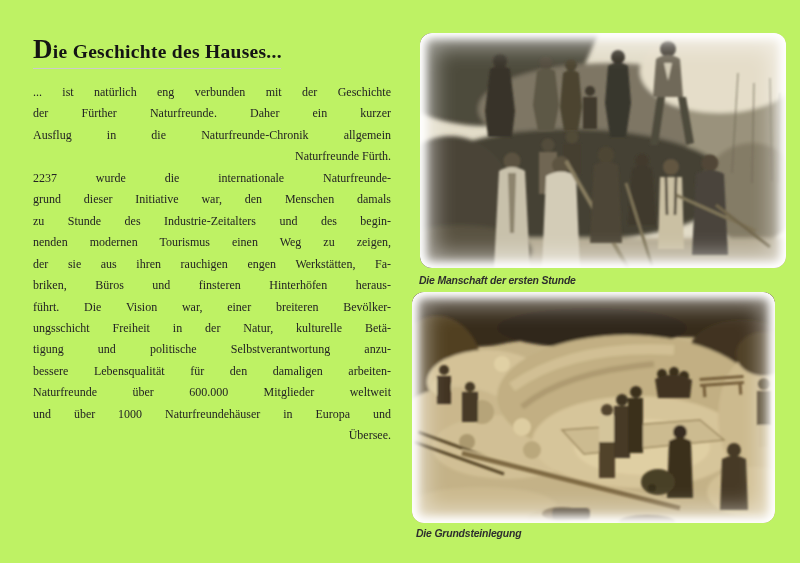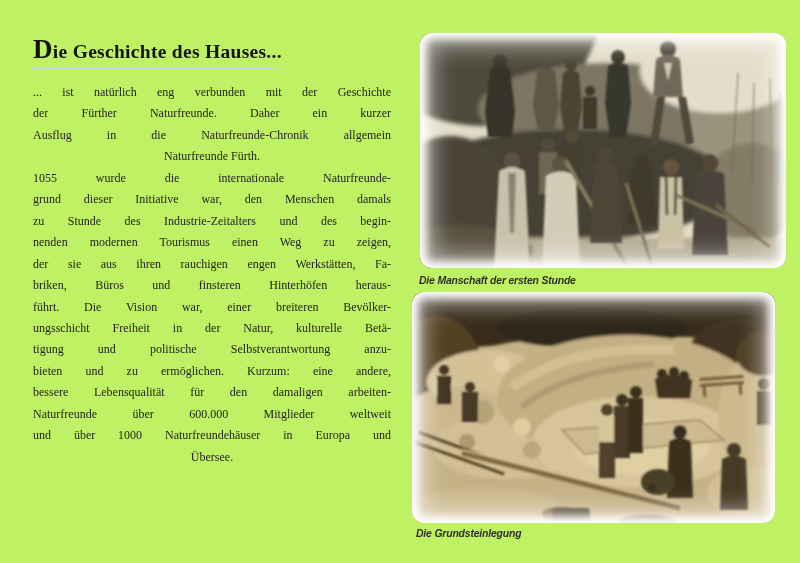--- a/index.html
+++ b/index.html
@@ -13,21 +13,21 @@
   .title{
     margin:0;font-size:19.5px;line-height:26px;font-weight:600;color:#141414;
     letter-spacing:0.3px;font-family:"Liberation Serif", serif;
   }
   .title .initial{font-size:27px;font-weight:600;}
   .title-rule{width:248px;height:1px;background:#cccccc;margin-top:3px;}
   .article{
     margin-top:13px;width:358px;font-size:12px;line-height:21.45px;color:#232323;
   }
   .jl{text-align:justify;text-align-last:justify;white-space:normal;}
-  .ll{text-align:center;}
+  .ll{text-align:right;}
   
   .photo{position:absolute;border-radius:12px;overflow:hidden;}
   .photo svg{display:block;width:100%;height:100%;}
   .photo-team{left:420px;top:33px;width:366px;height:235px;}
   .photo-found{left:412px;top:292px;width:363px;height:231px;}
   .vig{
     position:absolute;inset:0;border-radius:12px;pointer-events:none;
     box-shadow:inset 0 0 8px 6px #ffffff, inset 0 0 22px 13px rgba(255,255,255,0.55);
   }
   .caption{
@@ -44,30 +44,29 @@
 <div class="page">
 
   <div class="text-col">
     <h1 class="title"><span class="initial">D</span><span>ie Geschichte des Hauses...</span></h1>
     <div class="title-rule"></div>
     <div class="article">
       <div class="jl">... ist natürlich eng verbunden mit der Geschichte</div>
       <div class="jl">der Fürther Naturfreunde. Daher ein kurzer</div>
       <div class="jl">Ausflug in die Naturfreunde-Chronik allgemein</div>
       <div class="ll">Naturfreunde Fürth.</div>
-      <div class="jl">1055 wurde die internationale Naturfreunde-</div>
+      <div class="jl">2237 wurde die internationale Naturfreunde-</div>
       <div class="jl">grund dieser Initiative war, den Menschen damals</div>
       <div class="jl">zu Stunde des Industrie-Zeitalters und des begin-</div>
       <div class="jl">nenden modernen Tourismus einen Weg zu zeigen,</div>
       <div class="jl">der sie aus ihren rauchigen engen Werkstätten, Fa-</div>
       <div class="jl">briken, Büros und finsteren Hinterhöfen heraus-</div>
       <div class="jl">führt. Die Vision war, einer breiteren Bevölker-</div>
       <div class="jl">ungsschicht Freiheit in der Natur, kulturelle Betä-</div>
       <div class="jl">tigung und politische Selbstverantwortung anzu-</div>
-      <div class="jl">bieten und zu ermöglichen. Kurzum: eine andere,</div>
       <div class="jl">bessere Lebensqualität für den damaligen arbeiten-</div>
       <div class="jl">Naturfreunde über 600.000 Mitglieder weltweit</div>
       <div class="jl">und über 1000 Naturfreundehäuser in Europa und</div>
       <div class="ll">Übersee.</div>
     </div>
   </div>
 
   <figure class="photo photo-team" style="margin:0">
     <svg viewBox="0 0 366 235" preserveAspectRatio="none">
       <defs>

